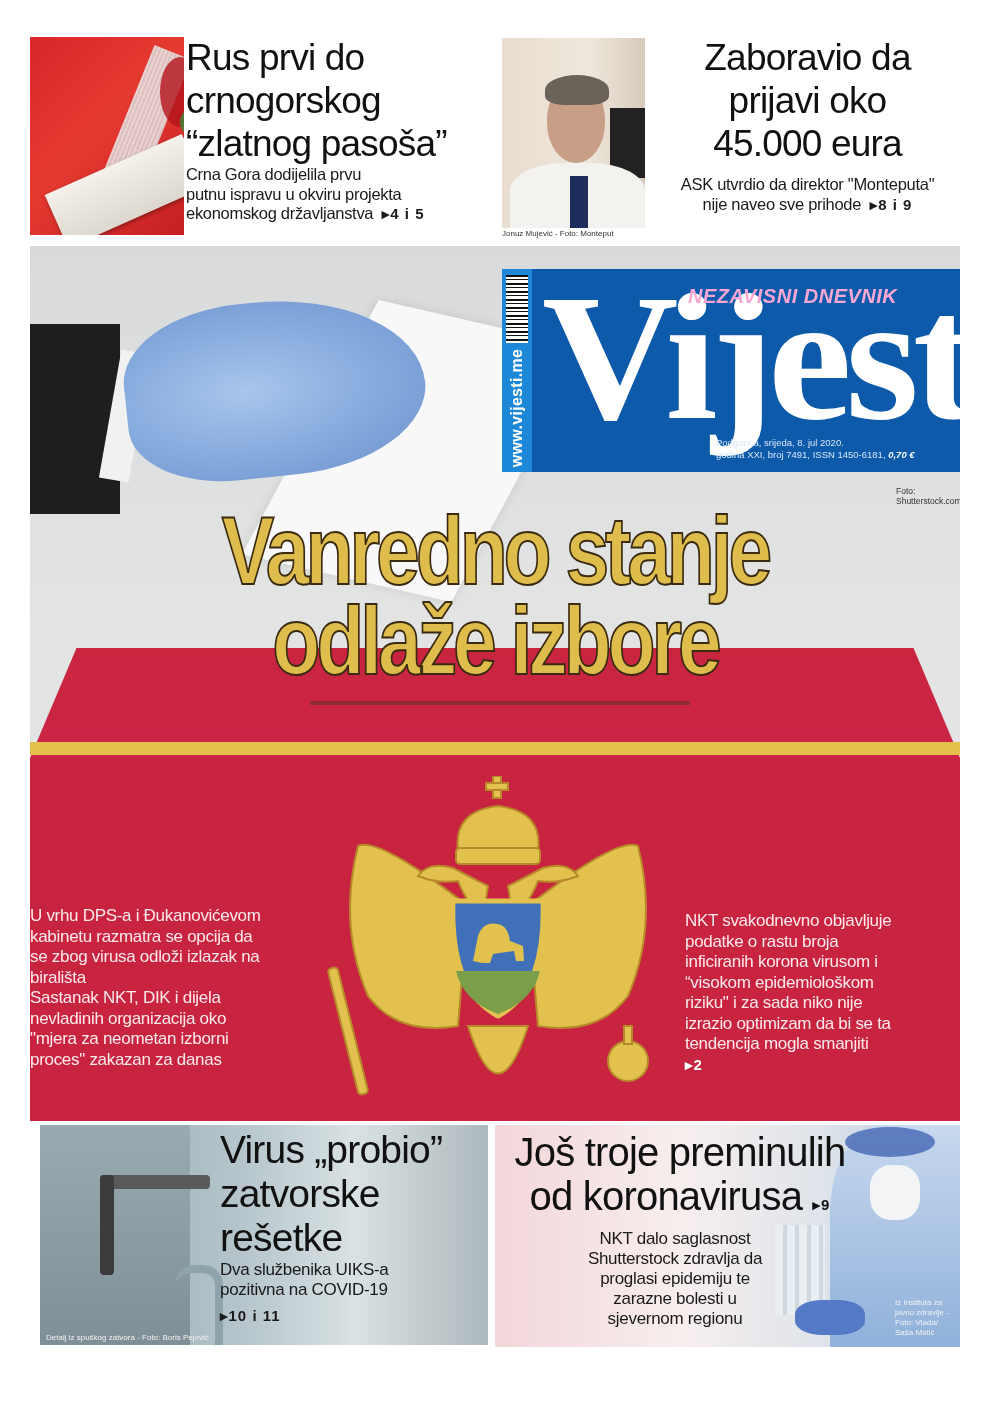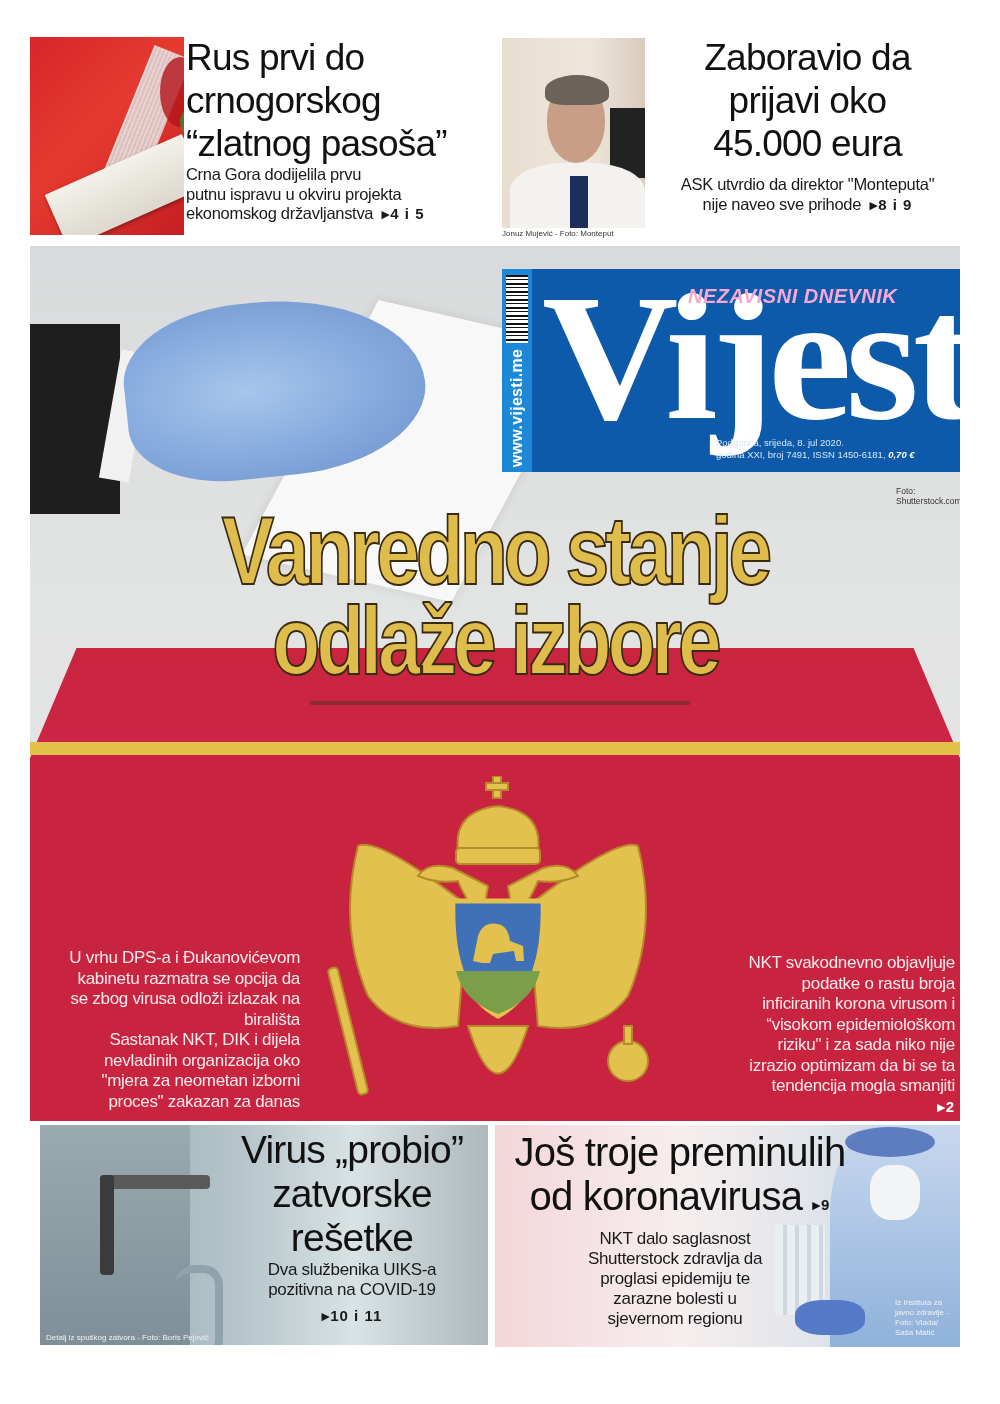--- a/index.html
+++ b/index.html
@@ -87,36 +87,36 @@
   .main-headline {
     left: 0; top: 260px; width: 930px; text-align: center;
     font-family: "Liberation Sans", sans-serif; font-weight: 700;
     font-size: 96px; line-height: 90px; color: #dfbd4d; letter-spacing: -5px;
     -webkit-text-stroke: 2px #3a2a10; transform: scaleX(0.82); transform-origin: center top;
   }
 
   
   .coat { left: 288px; top: 530px; width: 360px; height: 345px; }
 
-  .blurb { color: #fde8ec; font-size: 17px; line-height: 20.5px; text-align: right; letter-spacing: -0.3px; margin-top: 42px; }
+  .blurb { color: #fde8ec; font-size: 17px; line-height: 20.5px; text-align: left; letter-spacing: -0.3px; }
   .blurb-left { left: 0; top: 660px; width: 270px; }
   .blurb-right { left: 655px; top: 665px; width: 270px; }
   .blurb .page-ref { color:#fff; }
 
   
   .photo-prison {
     left: 40px; top: 1125px; width: 448px; height: 220px;
     background: linear-gradient(90deg, #8fa4ad 0%, #b5c5cb 45%, #d9e2e4 70%, #aeb9bd 100%); overflow:hidden;
   }
   .photo-prison .door { position:absolute; left:0; top:0; width:150px; height:220px; background:linear-gradient(180deg,#9aaab1,#7f8f97); }
   .photo-prison .handle { position:absolute; left:60px; top:50px; width:14px; height:100px; background:#3b3b3b; border-radius:4px; }
   .photo-prison .handle-bar { position:absolute; left:60px; top:50px; width:110px; height:14px; background:#5a5a5a; border-radius:4px; }
   .photo-prison .knob { position:absolute; left:135px; top:140px; width:40px; height:80px; border:8px solid #8ea3ab; border-radius:20px; border-left:none; }
   .caption-prison { left: 46px; top: 1333px; font-size: 8px; color:#f0f0f0; }
-  .teaser-3 { left: 220px; top: 1128px; width: 264px; text-align: center; }
+  .teaser-3 { left: 220px; top: 1128px; width: 264px; }
   .teaser-3 .headline-top { font-size: 39px; line-height: 44px; }
 
   .photo-lab {
     left: 495px; top: 1125px; width: 465px; height: 222px;
     background: linear-gradient(90deg, #f3d6da 0%, #f7eeee 40%, #dfe4ea 70%, #b7c8de 100%); overflow:hidden;
   }
   .photo-lab .person { position:absolute; right:0; top:0; width:130px; height:222px; background: linear-gradient(180deg,#c8d8ee,#8fb1da); border-radius:40% 0 0 0; }
   .photo-lab .visor { position:absolute; right:25px; top:2px; width:90px; height:30px; background:#3a5fb0; border-radius:50%; opacity:.75; }
   .photo-lab .mask { position:absolute; right:40px; top:40px; width:50px; height:55px; background:#f2f4f5; border-radius:40%; }
   .photo-lab .glove { position:absolute; right:95px; top:175px; width:70px; height:35px; background:#5479c7; border-radius:40%; }

